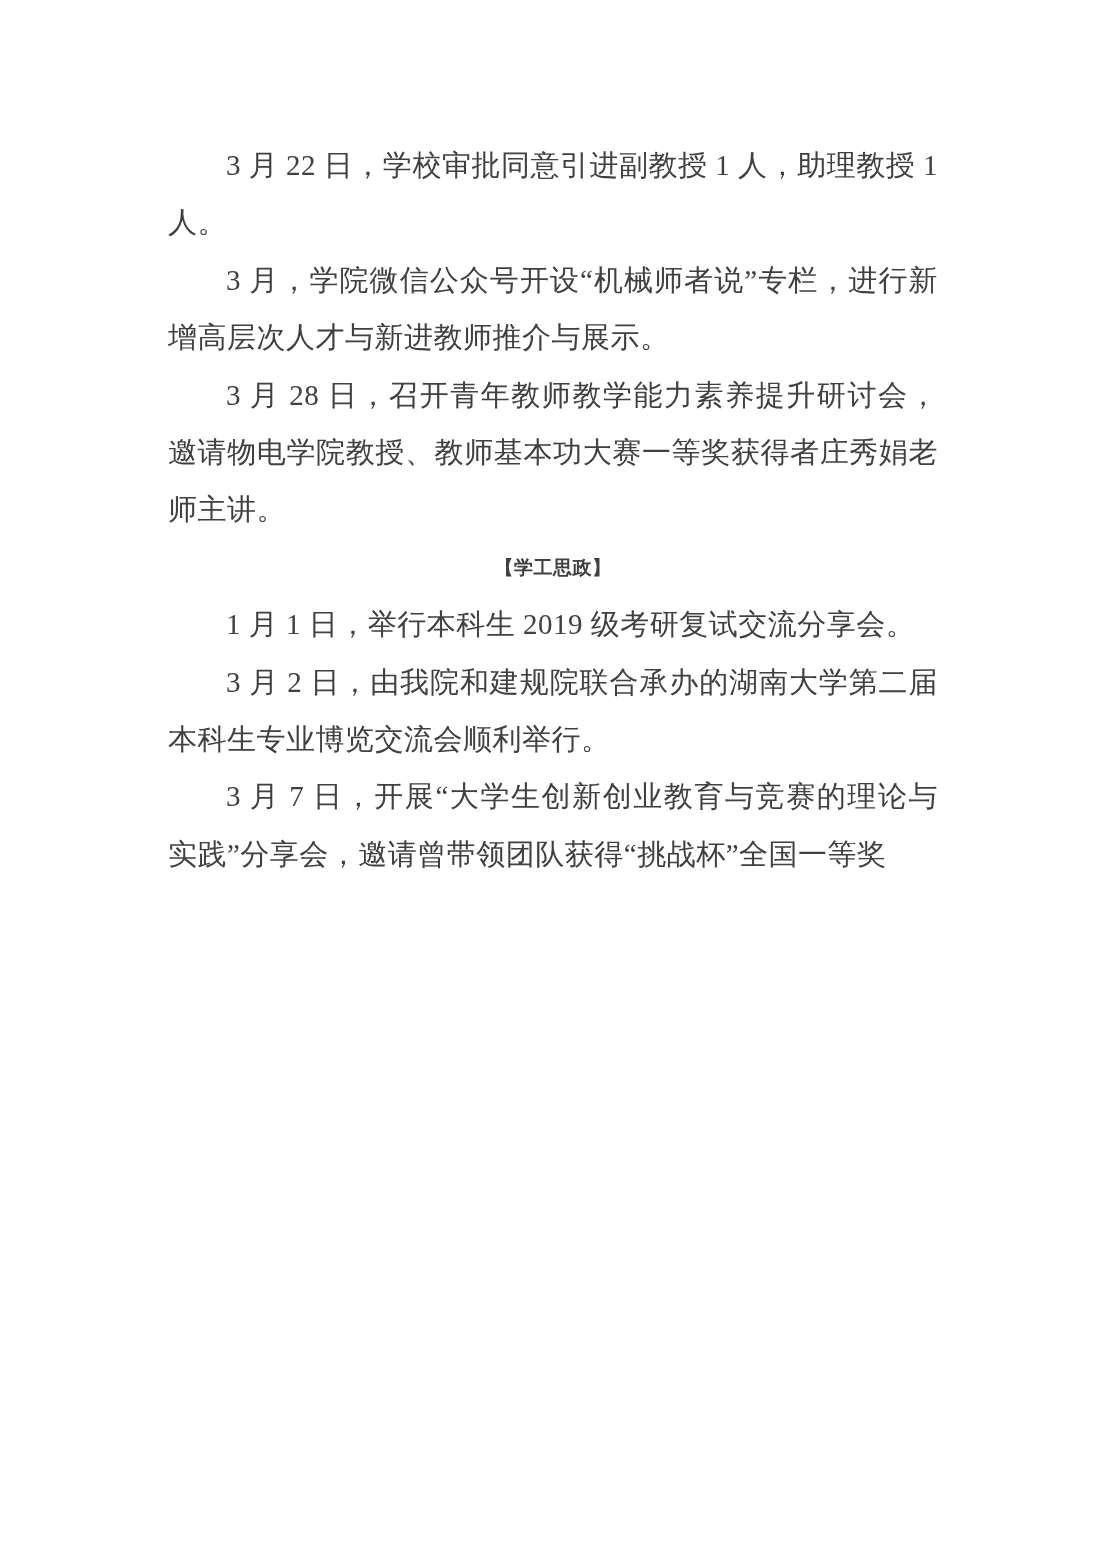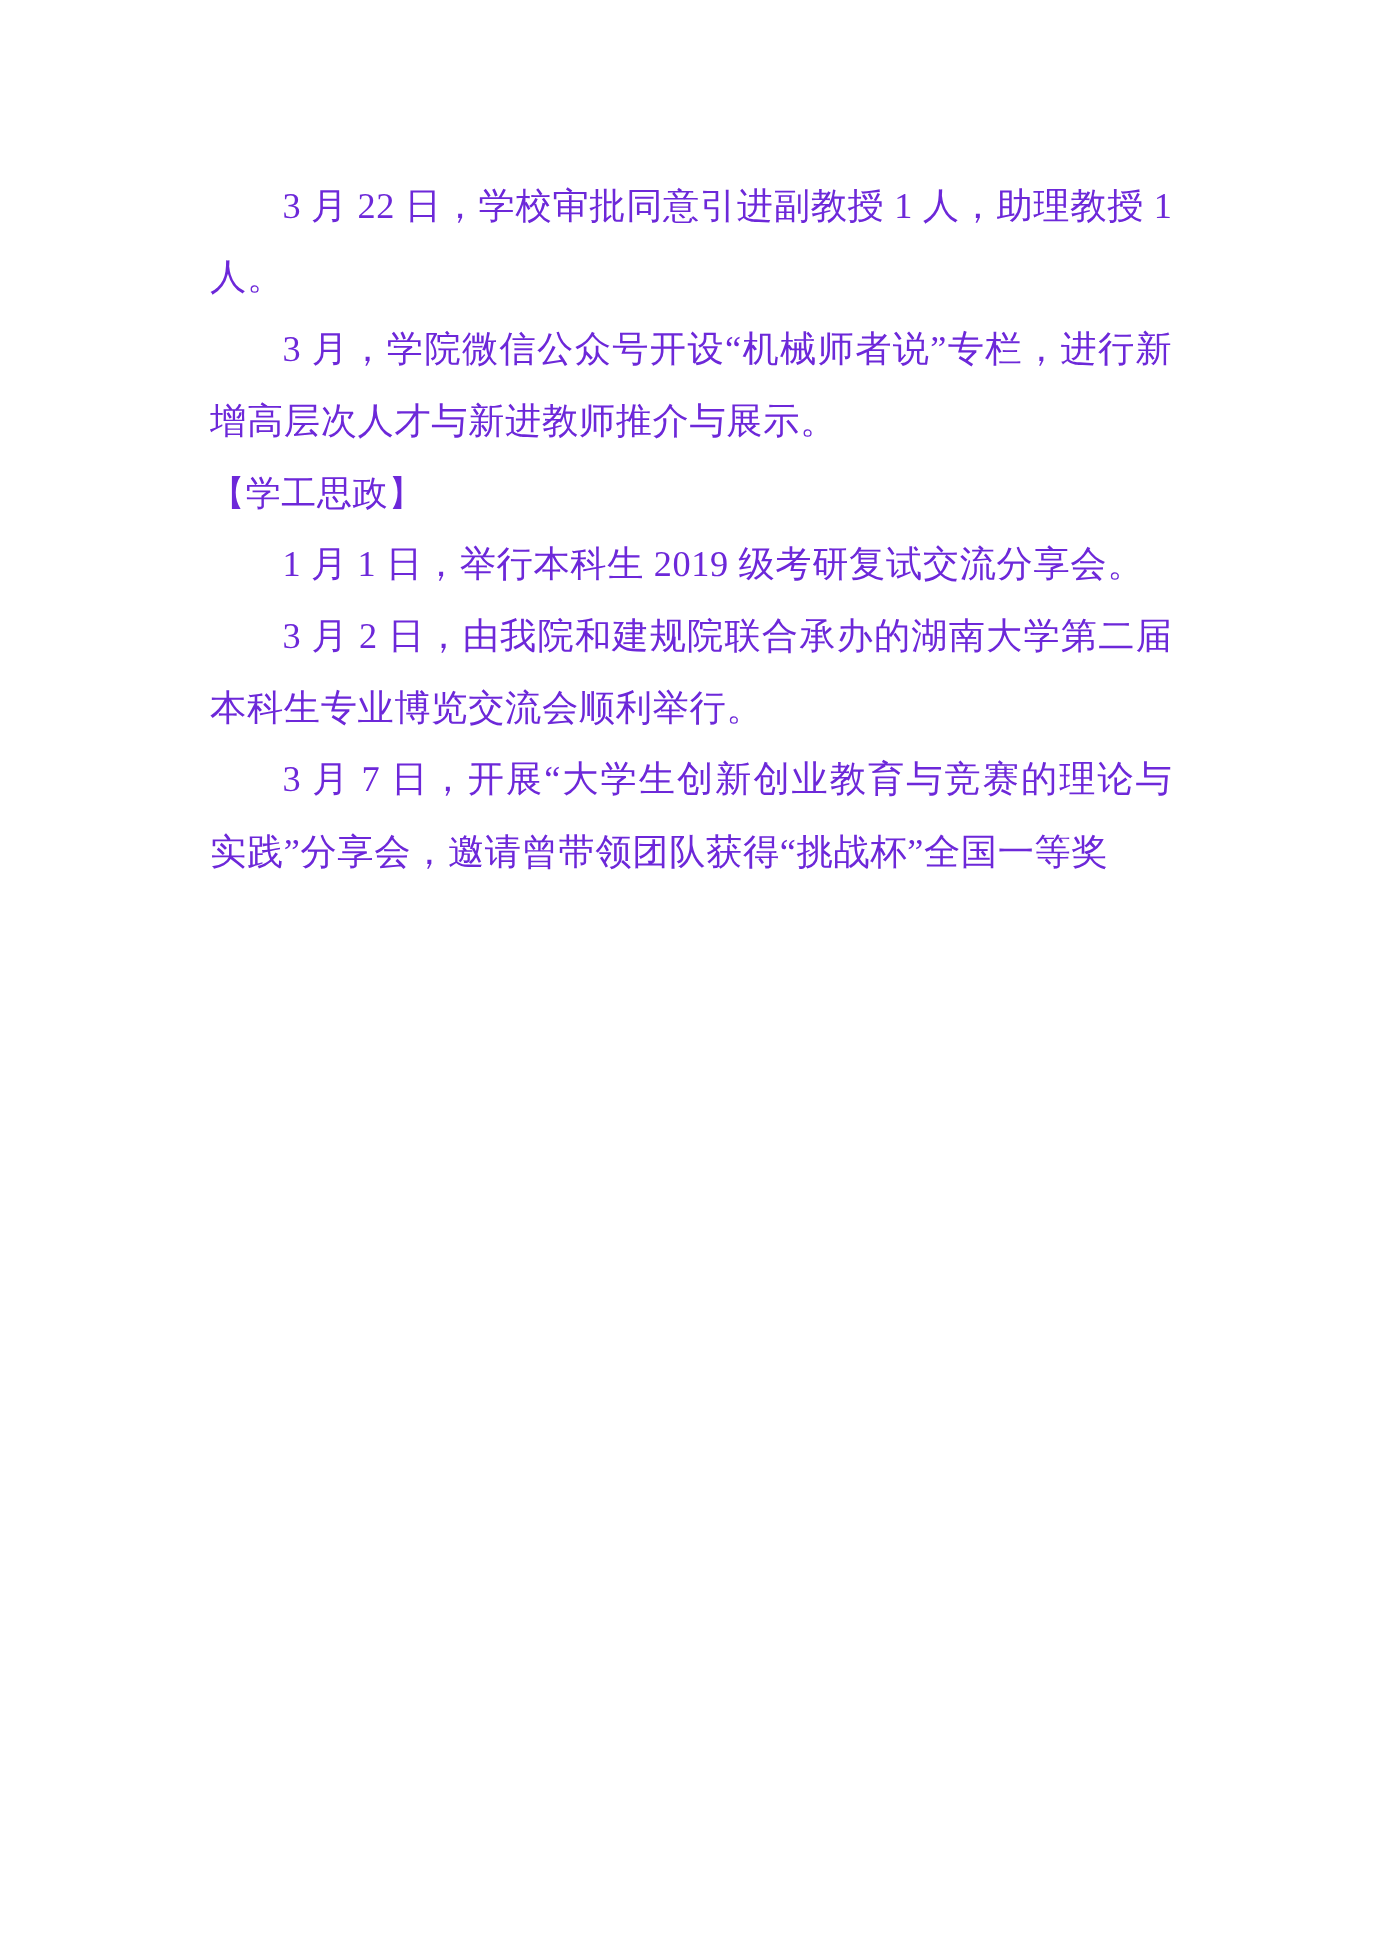--- a/index.html
+++ b/index.html
@@ -7,53 +7,54 @@
     padding: 0;
     background: #ffffff;
   }
   .page {
     position: relative;
     width: 1102px;
     height: 1559px;
     background: #ffffff;
     overflow: hidden;
     font-family: "Liberation Serif", "DejaVu Serif", serif;
-    color: #6d28d9;
+    color: #404040;
   }
   .doc-body {
     position: absolute;
     left: 168px;
     top: 137px;
     width: 770px;
   }
   .para {
     margin: 0;
     font-size: 29px;
     line-height: 57.4px;
     text-align: justify;
     text-align-last: left;
     text-indent: 2em;
     letter-spacing: 0.5px;
     word-break: break-all;
   }
   .heading {
     margin: 0;
-    font-size: 28px;
+    font-size: 19px;
     line-height: 57.4px;
-    font-weight: 400;
+    font-weight: 700;
     text-indent: 0;
-    text-align: left;
+    text-align: center;
     letter-spacing: 0.5px;
   }
 </style>
 </head>
 <body>
 
 <div class="page">
   <div class="doc-body">
     <p class="para">3 月 22 日，学校审批同意引进副教授 1 人，助理教授 1 人。</p>
     <p class="para">3 月，学院微信公众号开设“机械师者说”专栏，进行新增高层次人才与新进教师推介与展示。</p>
+    <p class="para">3 月 28 日，召开青年教师教学能力素养提升研讨会，邀请物电学院教授、教师基本功大赛一等奖获得者庄秀娟老师主讲。</p>
     <p class="heading">【学工思政】</p>
     <p class="para">1 月 1 日，举行本科生 2019 级考研复试交流分享会。</p>
     <p class="para">3 月 2 日，由我院和建规院联合承办的湖南大学第二届本科生专业博览交流会顺利举行。</p>
     <p class="para">3 月 7 日，开展“大学生创新创业教育与竞赛的理论与实践”分享会，邀请曾带领团队获得“挑战杯”全国一等奖</p>
   </div>
 </div>
 
 </body></html>

